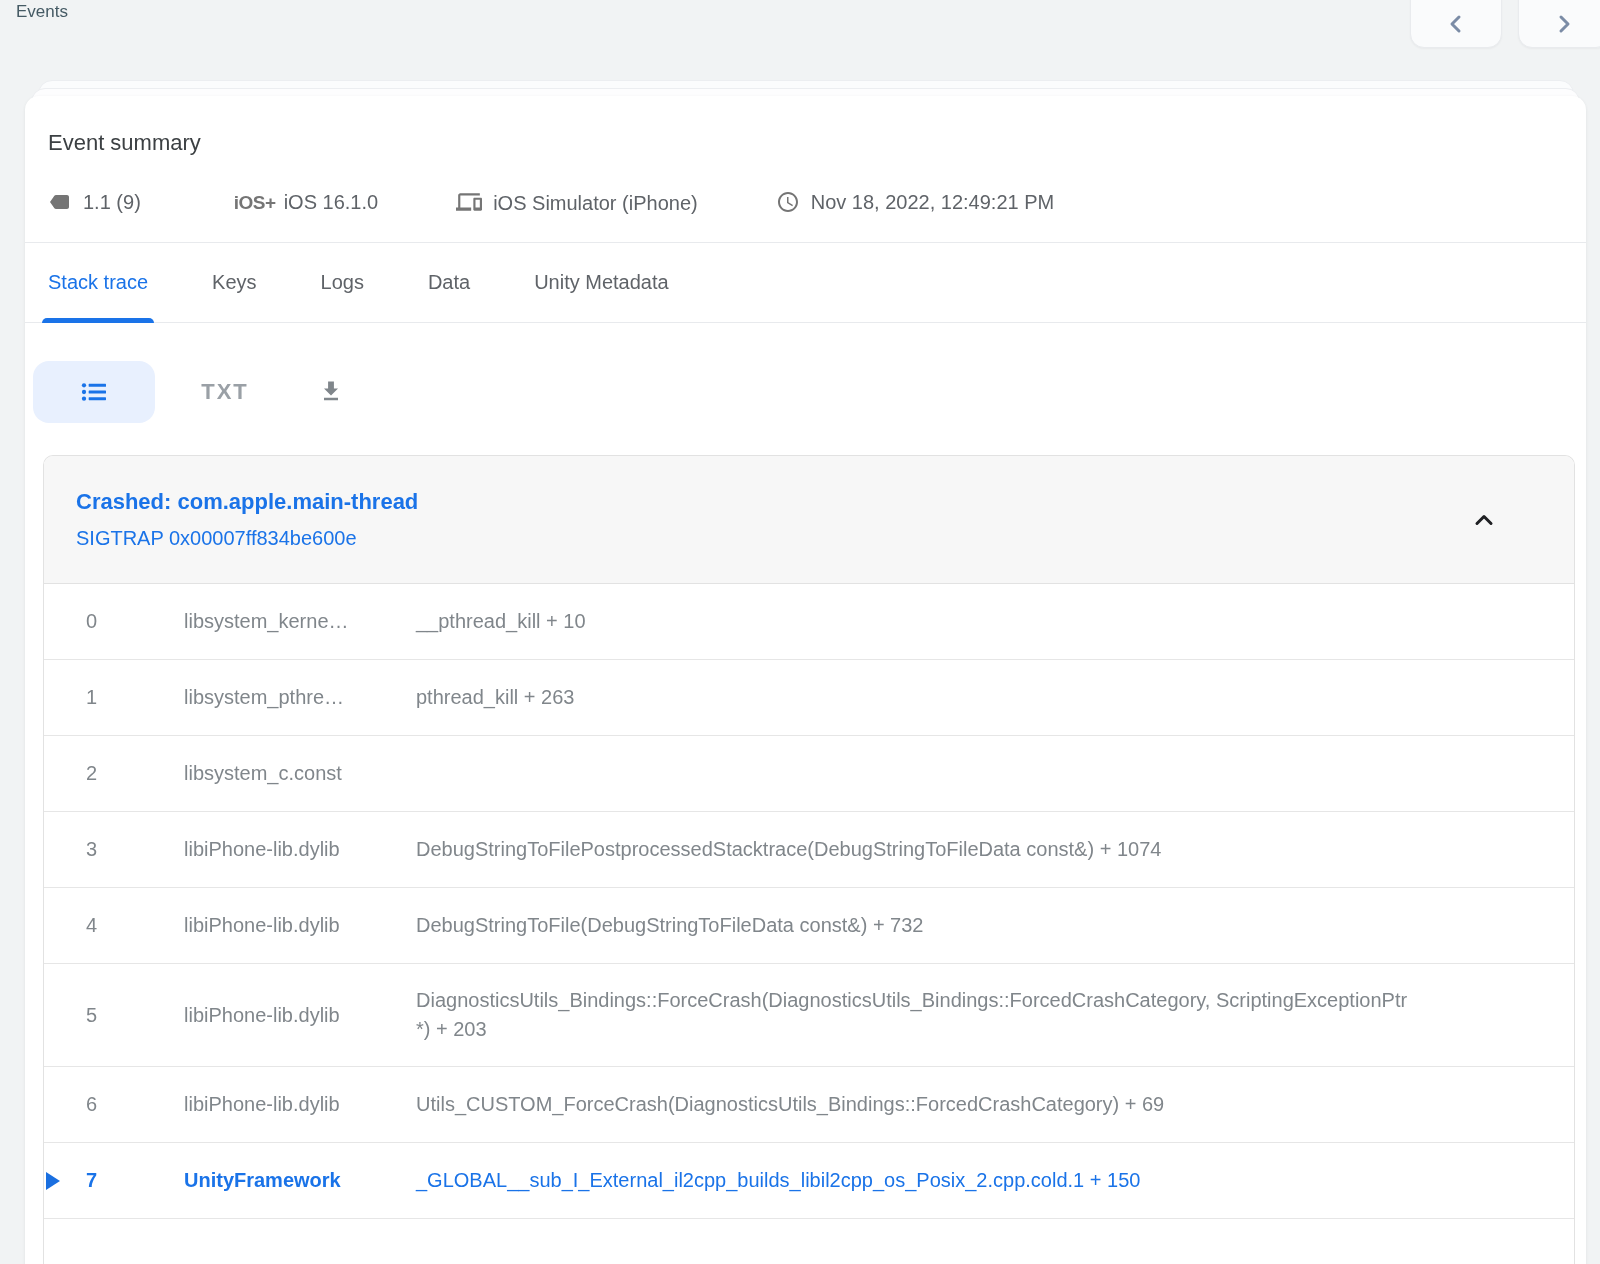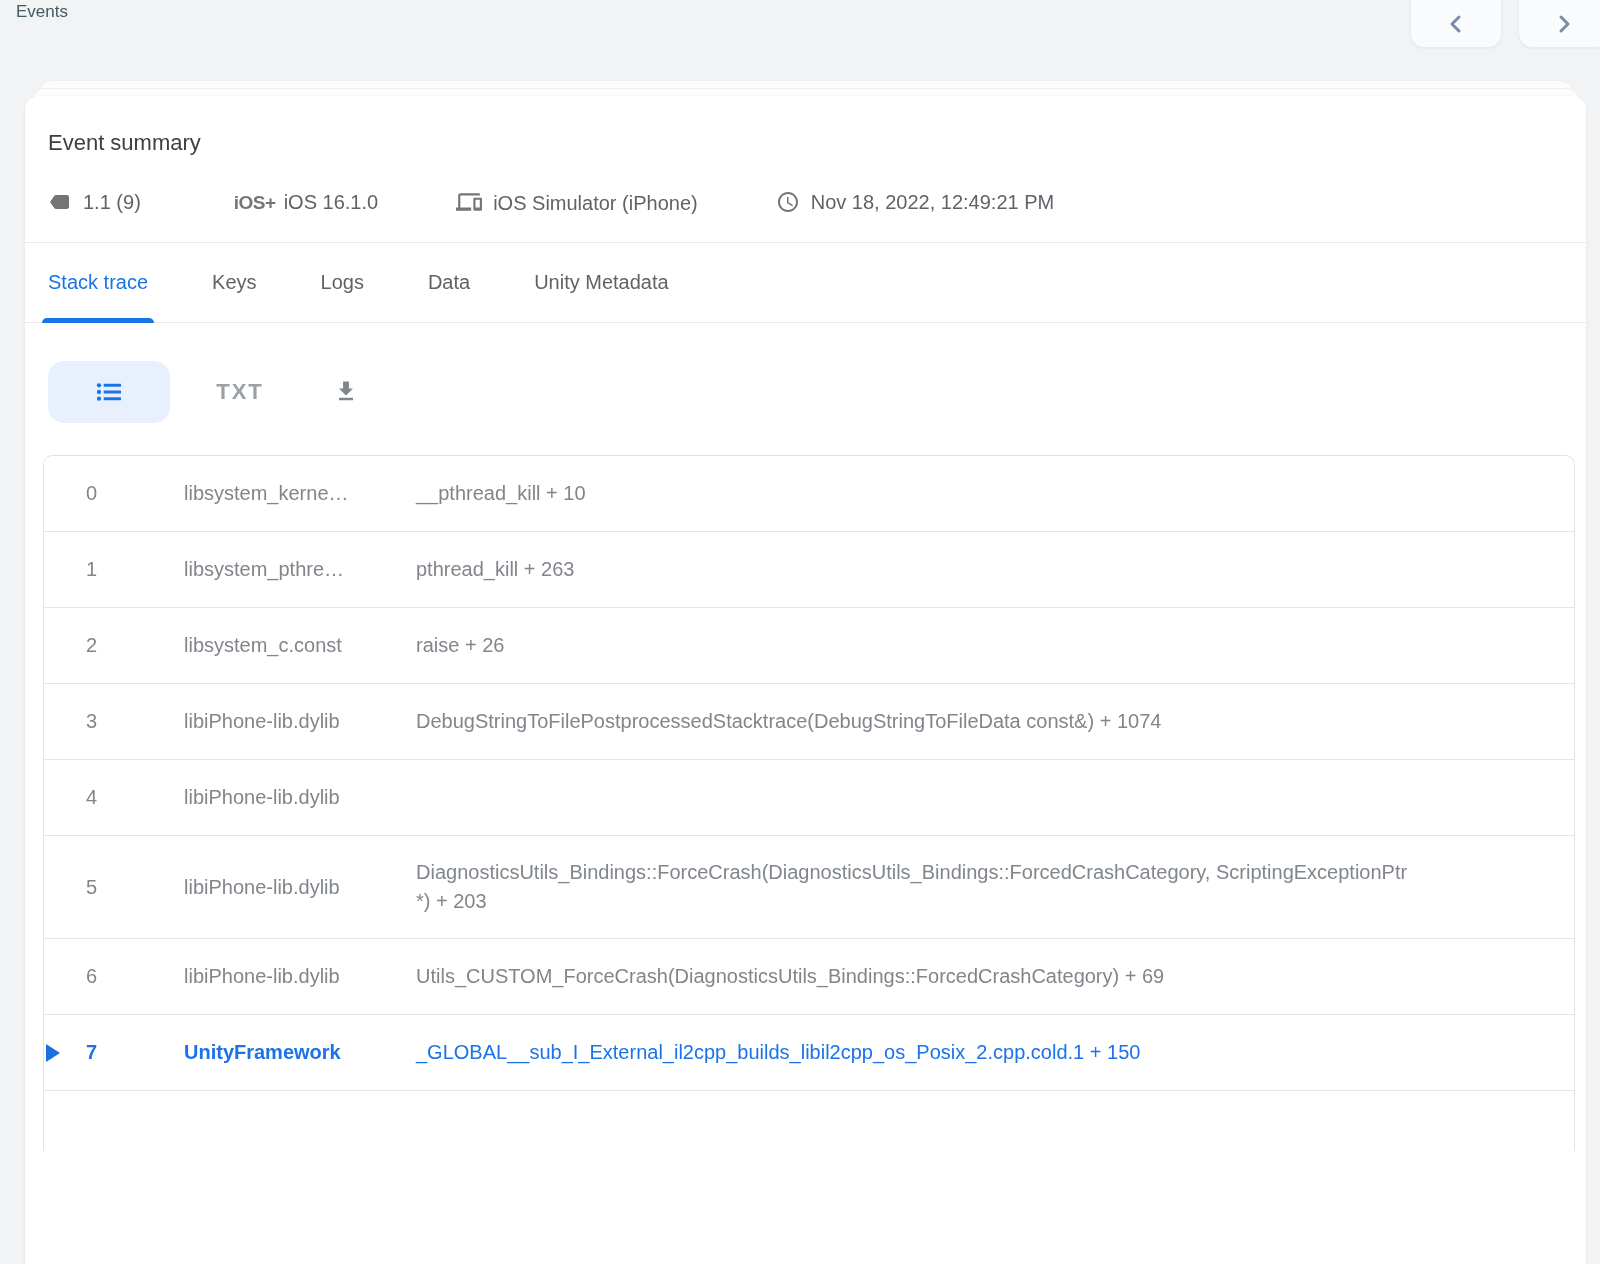--- a/index.html
+++ b/index.html
@@ -63,21 +63,21 @@
     display:flex; align-items:center; padding:0 6px; margin-right:52px;
     font-size:20px; color:#5f6368; position:relative; cursor:pointer;
   }
   .tab.active { color:#1a73e8; }
   .tab.active::after {
     content:""; position:absolute; left:0; right:0; bottom:-1px; height:5px;
     background:#1a73e8; border-radius:5px 5px 0 0;
   }
 
   
-  .toolbar { margin-top:38px; padding-left:23px; display:flex; align-items:center; }
+  .toolbar { margin-top:38px; padding-left:8px; display:flex; align-items:center; }
   .tool-btn {
     height:62px; display:flex; align-items:center; justify-content:center;
     border-radius:16px; cursor:pointer;
   }
   .list-btn { width:122px; background:#e8f0fe; }
   .txt-btn  { width:76px; margin-left:32px; font-size:22px; font-weight:700;
               color:#9aa0a6; letter-spacing:2px; }
   .dl-btn   { width:56px; margin-left:40px; color:#80868b; }
 
   
@@ -205,45 +205,56 @@
     <div class="tool-btn dl-btn">
       <span style="display:flex;">
         <svg width="28" height="28" viewBox="0 0 24 24" fill="#80868b">
             <path d="M18 9h-3.5V3h-5v6H6l6 6 6-6zM6 17v2h12v-2H6z"></path>
           </svg>
       </span>
     </div>
   </div>
 
   <div class="trace-panel">
+    <div class="panel-header">
+      <div class="crash-title">Crashed: com.apple.main-thread</div>
+      <div class="crash-subtitle">SIGTRAP 0x00007ff834be600e</div>
+      <div class="collapse-btn">
+        <span style="display:flex;">
+          <svg width="28" height="28" viewBox="0 0 24 24" fill="none" stroke="#202124" stroke-width="2.6" stroke-linecap="round" stroke-linejoin="round">
+              <polyline points="6,15 12,9 18,15"></polyline>
+            </svg>
+        </span>
+      </div>
+    </div>
 
     <div class="frames">
       <div class="frame-row">
         <div class="col-index">0</div>
         <div class="col-library">libsystem_kerne…</div>
         <div class="col-symbol">__pthread_kill + 10</div>
       </div>
       <div class="frame-row">
         <div class="col-index">1</div>
         <div class="col-library">libsystem_pthre…</div>
         <div class="col-symbol">pthread_kill + 263</div>
       </div>
       <div class="frame-row">
         <div class="col-index">2</div>
         <div class="col-library">libsystem_c.const</div>
-        <div class="col-symbol">raise + 26</div>
       </div>
       <div class="frame-row">
         <div class="col-index">3</div>
         <div class="col-library">libiPhone-lib.dylib</div>
         <div class="col-symbol">DebugStringToFilePostprocessedStacktrace(DebugStringToFileData const&amp;) + 1074</div>
       </div>
       <div class="frame-row">
         <div class="col-index">4</div>
         <div class="col-library">libiPhone-lib.dylib</div>
+        <div class="col-symbol">DebugStringToFile(DebugStringToFileData const&amp;) + 732</div>
       </div>
       <div class="frame-row">
         <div class="col-index">5</div>
         <div class="col-library">libiPhone-lib.dylib</div>
         <div class="col-symbol">DiagnosticsUtils_Bindings::ForceCrash(DiagnosticsUtils_Bindings::ForcedCrashCategory, ScriptingExceptionPtr*) + 203</div>
       </div>
       <div class="frame-row">
         <div class="col-index">6</div>
         <div class="col-library">libiPhone-lib.dylib</div>
         <div class="col-symbol">Utils_CUSTOM_ForceCrash(DiagnosticsUtils_Bindings::ForcedCrashCategory) + 69</div>

